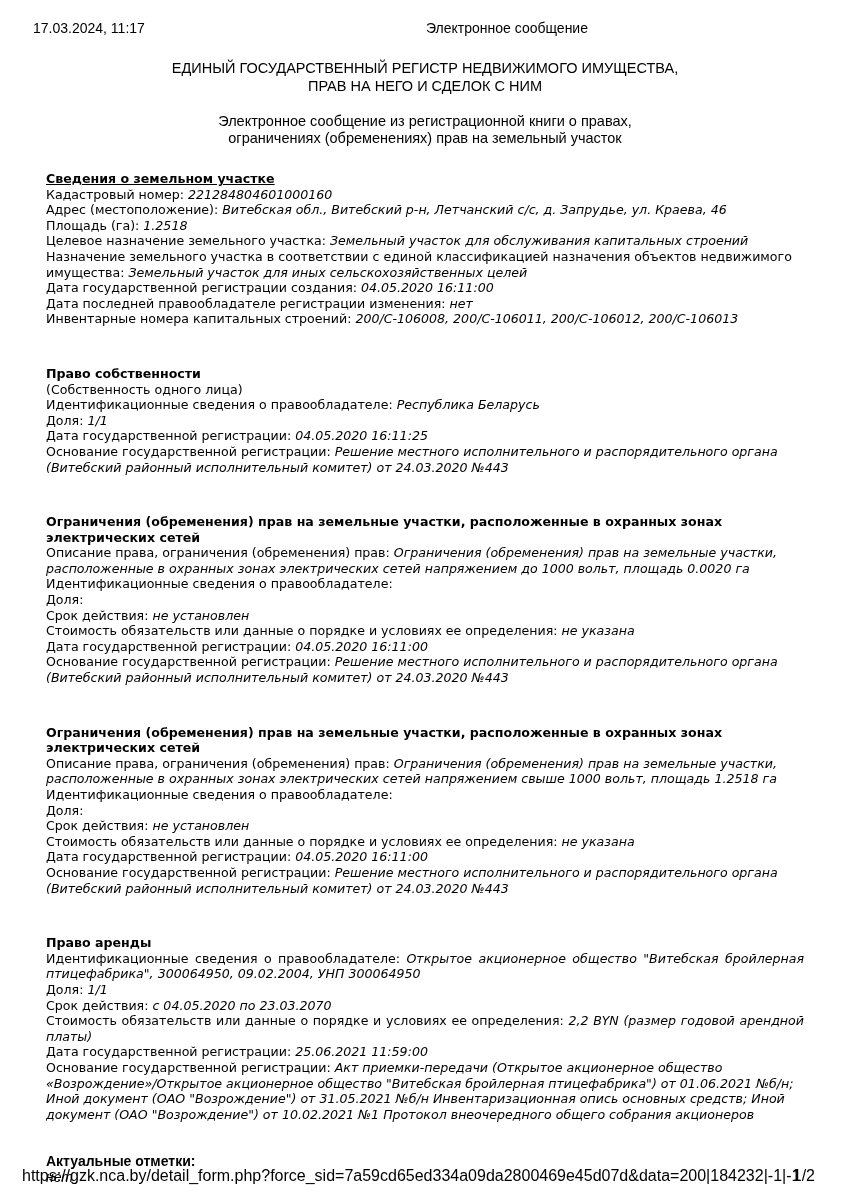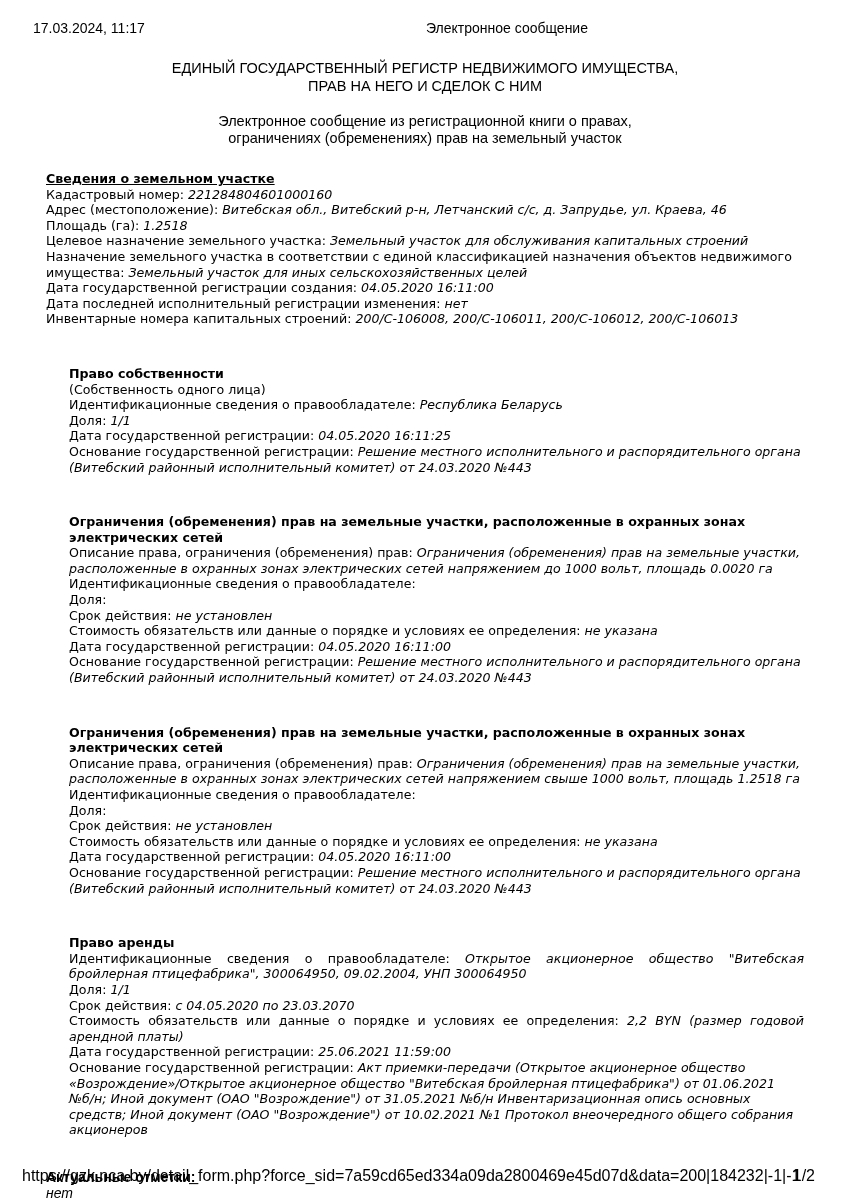--- a/index.html
+++ b/index.html
@@ -25,21 +25,21 @@
   }
   .title {
     text-align: center; font-family: "Liberation Sans", sans-serif;
     font-size: 14.5px; line-height: 18px; margin: 12px;
   }
   .subtitle {
     text-align: center; font-family: Liberation Sans, sans-serif;
     font-size: 14.5px; line-height: 17px; margin: 18px 0 0 0;
   }
   .section { margin-top: 22px; font-size: 12.6px; line-height: 15.6px; }
-  .section.gap-lg { margin-top: 39px; margin-left: 23px; }
+  .section.gap-lg { margin-top: 39px; }
   .sec-head { font-weight: bold; margin: 0; }
   .sec-head.underline { text-decoration: underline; }
   .row { margin: 0; }
   .row.justify { text-align: justify; text-align-last: left; }
   .val { font-style: italic; }
   .lbl { }
   .aside { font-family: "Liberation Sans", sans-serif; font-size: 14px; line-height: 16px; }
   .aside .sec-head { font-weight: bold; }
   .aside .val { font-style: italic; }
 </style>
@@ -62,21 +62,21 @@
   </p>
 
   <div class="section" style="margin-top:24px;">
     <p class="sec-head underline">Сведения о земельном участке</p>
     <p class="row"><span class="lbl">Кадастровый номер: </span><span class="val">221284804601000160</span></p>
     <p class="row"><span class="lbl">Адрес (местоположение): </span><span class="val">Витебская обл., Витебский р-н, Летчанский с/с, д. Запрудье, ул. Краева, 46</span></p>
     <p class="row"><span class="lbl">Площадь (га): </span><span class="val">1.2518</span></p>
     <p class="row"><span class="lbl">Целевое назначение земельного участка: </span><span class="val">Земельный участок для обслуживания капитальных строений</span></p>
     <p class="row"><span class="lbl">Назначение земельного участка в соответствии с единой классификацией назначения объектов недвижимого имущества: </span><span class="val">Земельный участок для иных сельскохозяйственных целей</span></p>
     <p class="row"><span class="lbl">Дата государственной регистрации создания: </span><span class="val">04.05.2020 16:11:00</span></p>
-    <p class="row"><span class="lbl">Дата последней исполнительный регистрации изменения: </span><span class="val">нет</span></p>
+    <p class="row"><span class="lbl">Дата последней правообладателе регистрации изменения: </span><span class="val">нет</span></p>
     <p class="row"><span class="lbl">Инвентарные номера капитальных строений: </span><span class="val">200/C-106008, 200/C-106011, 200/C-106012, 200/C-106013</span></p>
   </div>
 
   <div class="section gap-lg">
     <p class="sec-head">Право собственности</p>
     <p class="row">(Собственность одного лица)</p>
     <p class="row"><span class="lbl">Идентификационные сведения о правообладателе: </span><span class="val">Республика Беларусь</span></p>
     <p class="row"><span class="lbl">Доля: </span><span class="val">1/1</span></p>
     <p class="row"><span class="lbl">Дата государственной регистрации: </span><span class="val">04.05.2020 16:11:25</span></p>
     <p class="row"><span class="lbl">Основание государственной регистрации: </span><span class="val">Решение местного исполнительного и распорядительного органа (Витебский районный исполнительный комитет) от 24.03.2020 №443</span></p>

